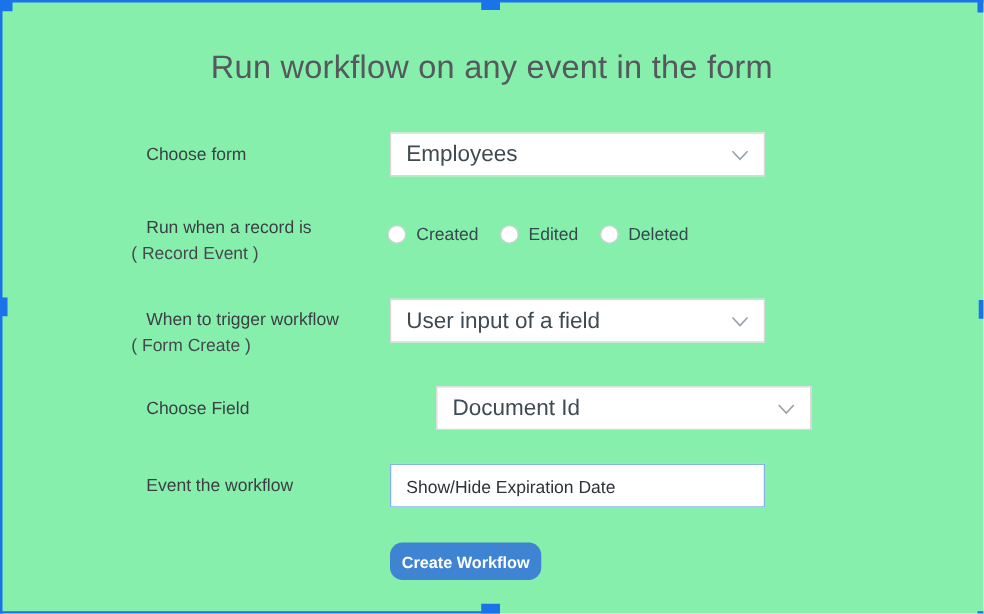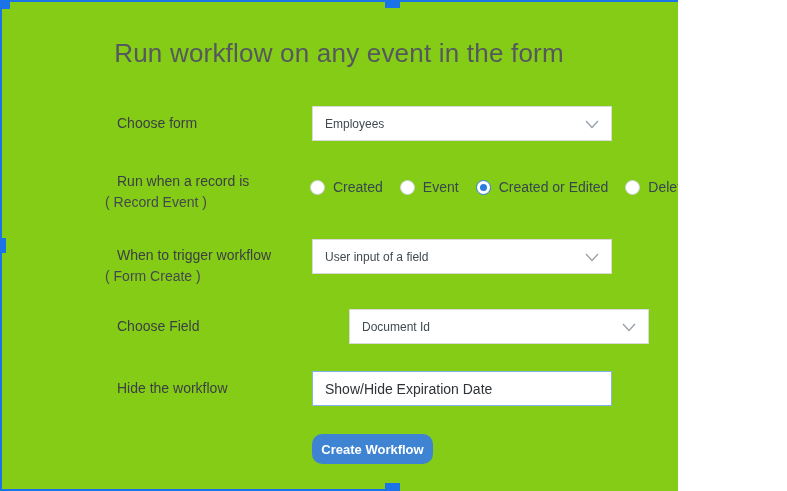--- a/index.html
+++ b/index.html
@@ -1,35 +1,35 @@
 <!DOCTYPE html>
 <html style="--accent: #1a73e8; --button-blue: #3e84d3; --radio-blue: #2b7ce0; --input-focus-border: #85b3ec; --border-gray: #d9d9d9;"><head>
 <meta charset="utf-8">
 <style>
   html,body { margin:0; padding:0; background:#fff; }
   .page {
-    position:relative; width:678px; height:491px; background:#84cc16;
+    position:relative; width:787px; height:491px; background:#86efac;
     font-family:"Liberation Sans", sans-serif; overflow:hidden;text-decoration:underline;
   }
   .title {
     position:absolute; top:38px; left:0; width:100%; text-align:center;
     font-size:26px; font-weight:400; color:#55585d; letter-spacing:.2px;
   }
   .field-label {
     position:absolute; left:105px; font-size:14px; color:#3b3f44;margin-left:12px;
   }
   .lh35 { line-height:35px; }
   .sub-label {
     position:absolute; left:105px; font-size:14px; color:#45494e;text-align:right;
   }
   .select-box {
     position:absolute; left:312px; width:300px; height:35px; box-sizing:border-box;
     border:1px solid var(--border-gray); background:#fff;
     display:flex; align-items:center; padding:0 34px 0 12px;
-    font-size:12px; color:#3f4a51; cursor:pointer;
+    font-size:18px; color:#3f4a51; cursor:pointer;
   }
   .chev {
     position:absolute; right:12px; top:50%; margin-top:-4px; width:14px; height:9px;
   }
   .chev svg { display:block; }
   .radio-group {
     position:absolute; left:310px; top:179px; display:flex; align-items:center; gap:17px;
   }
   .radio-item { display:flex; align-items:center; gap:8px; cursor:pointer; }
   .radio-circle {
@@ -85,27 +85,23 @@
   <div class="field-label" style="top:173px;">Run when a record is</div>
   <div class="sub-label" style="top:194px;">( Record Event )</div>
   <div class="radio-group">
   <div class="radio-item">
     <span class="radio-circle"></span>
     <span class="radio-label">Created</span>
   </div>
 
   <div class="radio-item">
     <span class="radio-circle"></span>
-    <span class="radio-label">Event</span>
+    <span class="radio-label">Edited</span>
   </div>
 
-  <div class="radio-item selected">
-    <span class="radio-circle"></span>
-    <span class="radio-label">Created or Edited</span>
-  </div>
 
   <div class="radio-item">
     <span class="radio-circle"></span>
     <span class="radio-label">Deleted</span>
   </div>
 </div>
 
   <div class="field-label" style="top:247px;">When to trigger workflow</div>
   <div class="sub-label" style="top:268px;">( Form Create )</div>
   <div class="select-box" style="top:239px;">
@@ -120,21 +116,21 @@
   <div class="field-label lh35" style="top:309px;">Choose Field</div>
   <div class="select-box" style="top:309px;margin-left:37px;">
     <span>Document Id</span>
     <span class="chev">
       <svg width="14" height="9" viewBox="0 0 14 9">
           <polyline points="1,1 7,7.5 13,1" fill="none" stroke="#98a0a8" stroke-width="1.3"></polyline>
         </svg>
     </span>
   </div>
 
-  <div class="field-label lh35" style="top:371px;">Hide the workflow</div>
+  <div class="field-label lh35" style="top:371px;">Event the workflow</div>
   <input class="text-input" type="text" value="Show/Hide Expiration Date" style="">
 
   <button class="create-btn">Create Workflow</button>
 
   <div class="ov ov-top"></div>
   <div class="ov ov-left"></div>
   <div class="ov ov-bottom"></div>
   <div class="ov ov-br-seg"></div>
   <div class="ov h-tl"></div>
   <div class="ov h-tc"></div>

